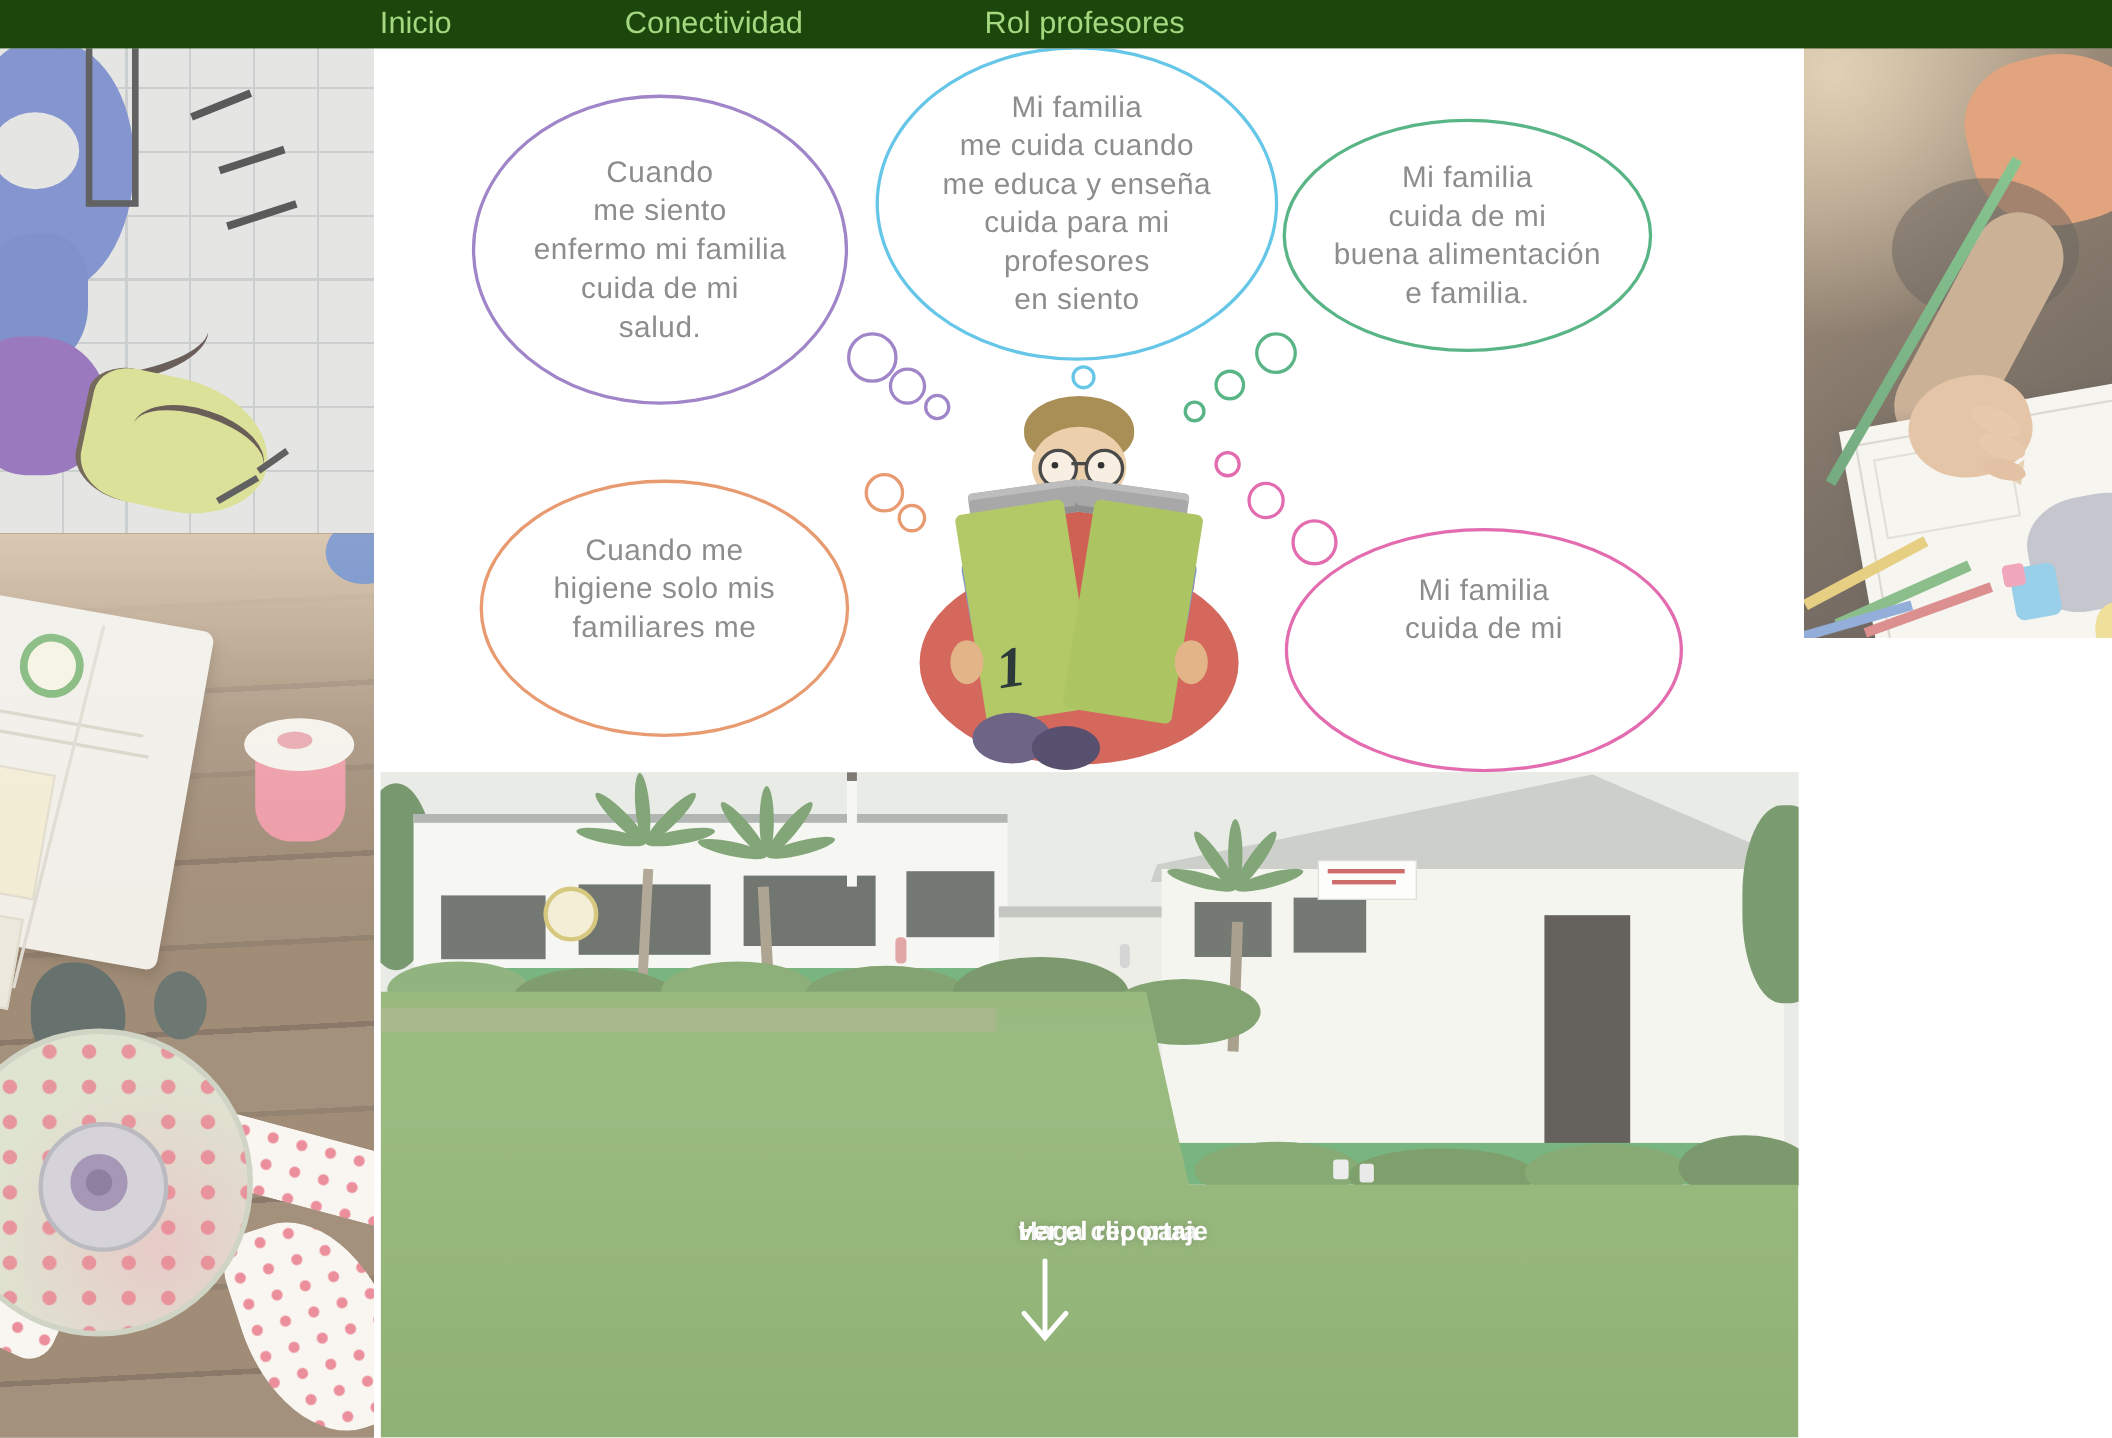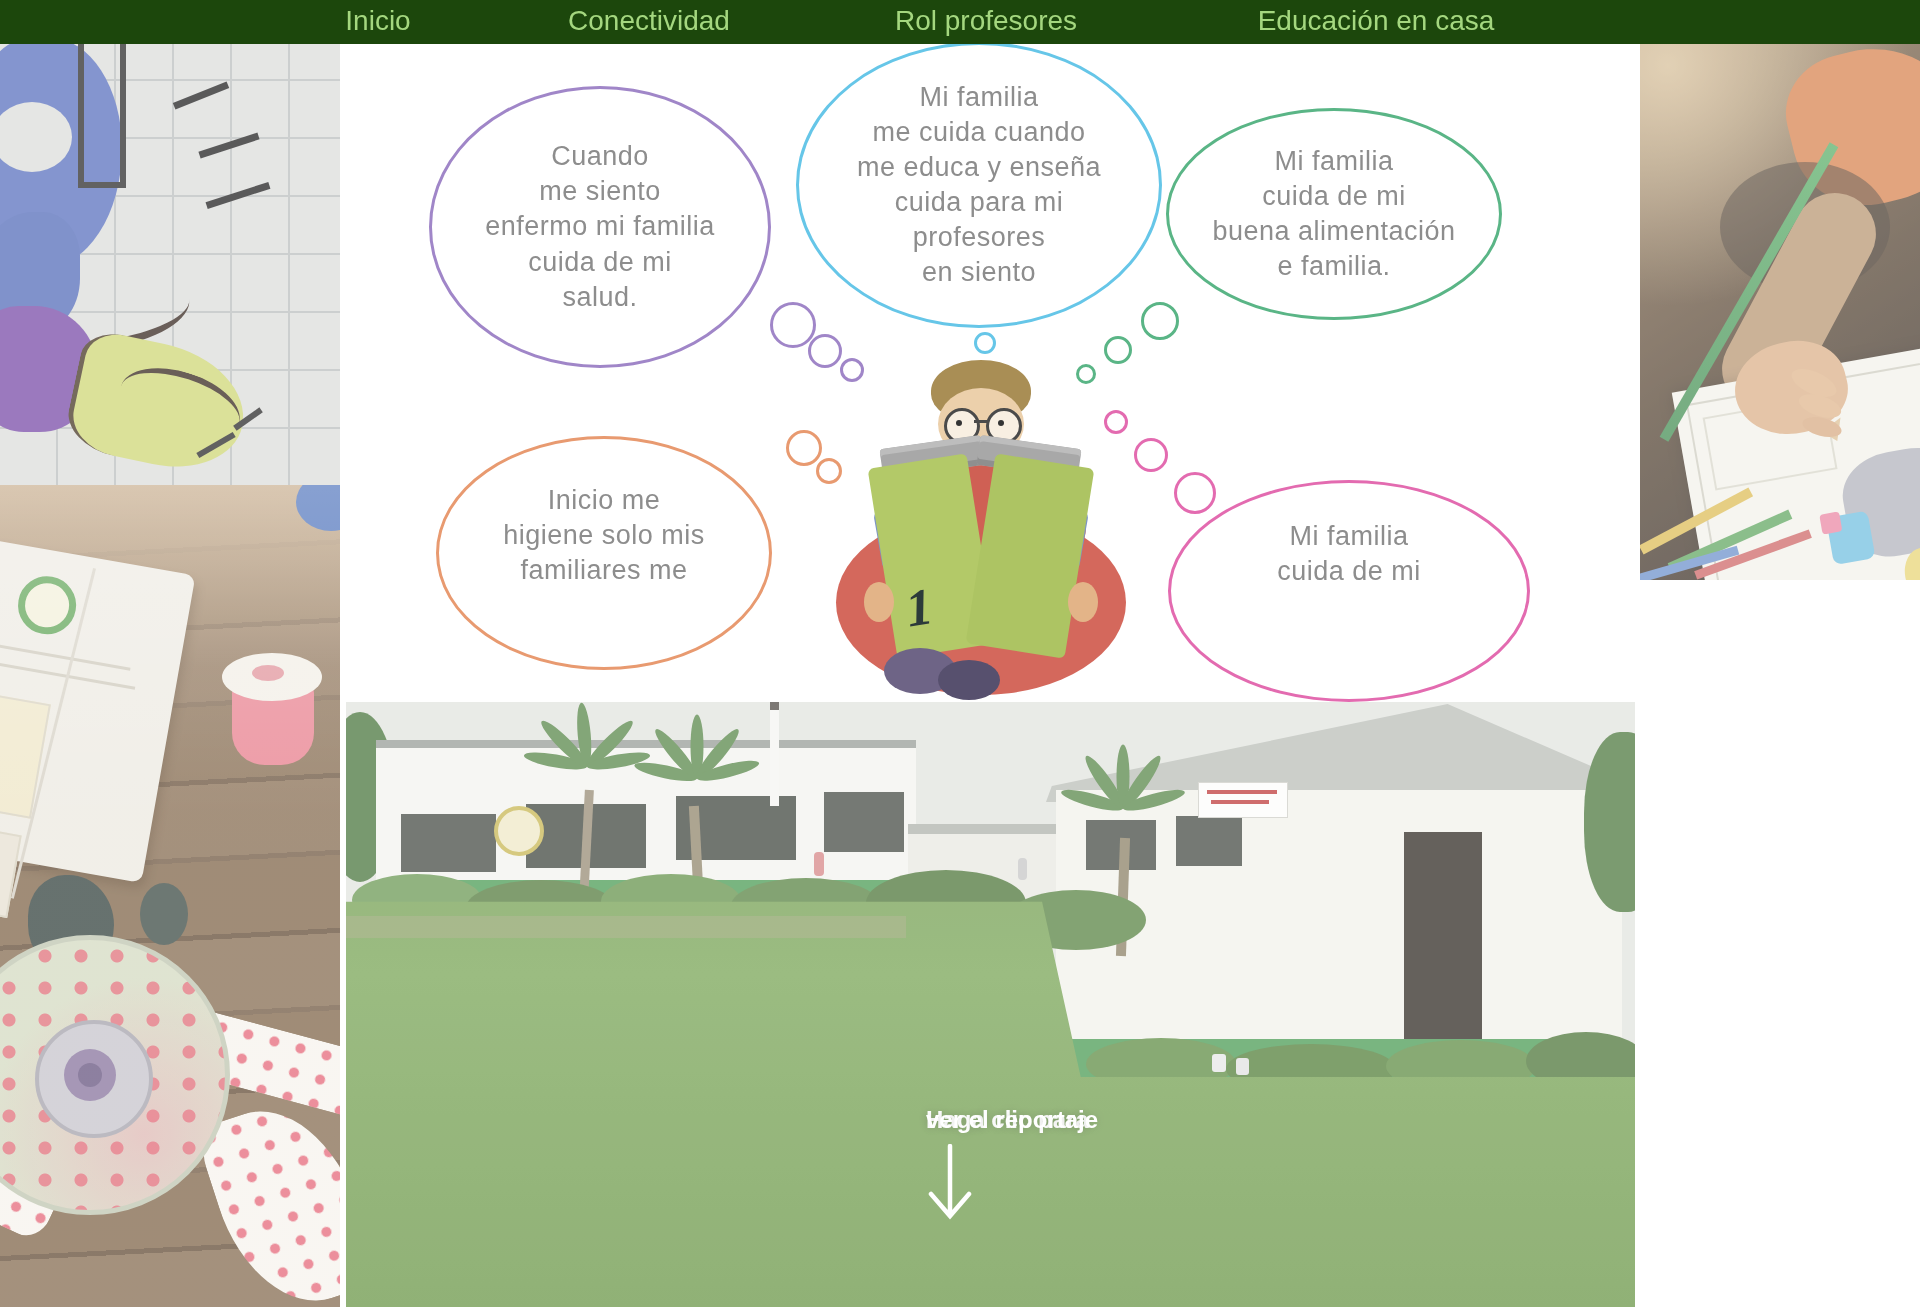--- a/index.html
+++ b/index.html
@@ -82,21 +82,20 @@
 </style>
 </head>
 <body>
 
 <div id="stage">
 
   <nav id="navbar">
     <a class="nav-item" style="left:378px">Inicio</a>
     <a class="nav-item" style="left:649px">Conectividad</a>
     <a class="nav-item" style="left:986px">Rol profesores</a>
-    <a class="nav-item" style="left:1376px">Educación en casa</a>
   </nav>
 
   <div id="img-drawing" class="photo">
     <div class="abs" style="left:-28px;top:-6px;width:150px;height:230px;border-radius:45% 55% 60% 40%;background:#4f68ba"></div>
     <div class="abs" style="left:-8px;top:58px;width:80px;height:70px;border-radius:50%;background:#dadbd9"></div>
     <div class="abs" style="left:-22px;top:168px;width:102px;height:122px;border-radius:60% 40% 50% 50%;background:#4a63b5"></div>
     <div class="abs" style="left:78px;top:-8px;width:36px;height:140px;border:6px solid #1f1f1f;background:transparent"></div>
     <div class="abs" style="left:172px;top:48px;width:58px;height:7px;background:#141414;transform:rotate(-22deg)"></div>
     <div class="abs" style="left:198px;top:98px;width:62px;height:7px;background:#141414;transform:rotate(-18deg)"></div>
     <div class="abs" style="left:205px;top:148px;width:66px;height:7px;background:#141414;transform:rotate(-18deg)"></div>
@@ -160,21 +159,21 @@
     </div>
 
     <div class="bubble" id="b-green">
       <div>Mi familia</div>
       <div>cuida de mi</div>
       <div>buena alimentación</div>
       <div>e familia.</div>
     </div>
 
     <div class="bubble" id="b-orange">
-      <div>Inicio me</div>
+      <div>Cuando me</div>
       <div>higiene solo mis</div>
       <div>familiares me</div>
     </div>
 
     <div class="bubble" id="b-pink">
       <div>Mi familia</div>
       <div>cuida de mi</div>
     </div>
 
     <div class="chain" style="left:424px;top:258px;width:40px;height:40px;border-color:#a086c8"></div>

